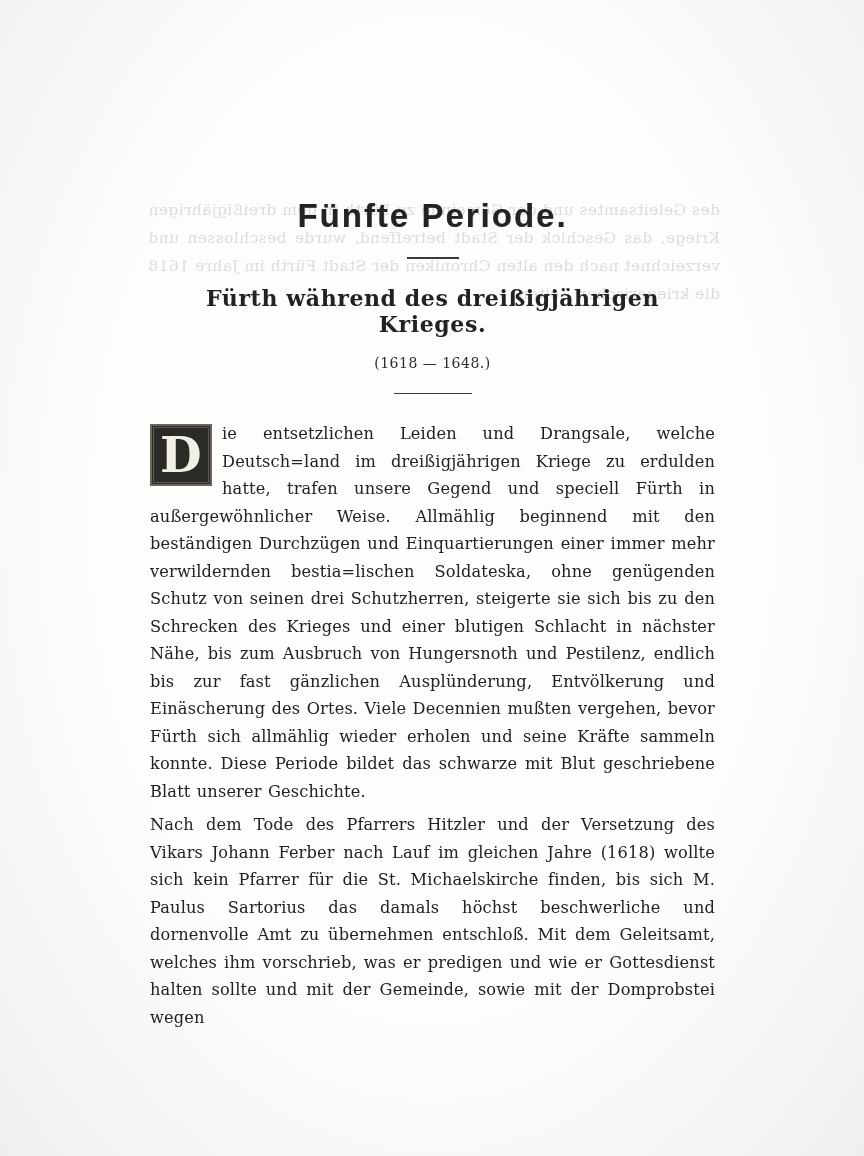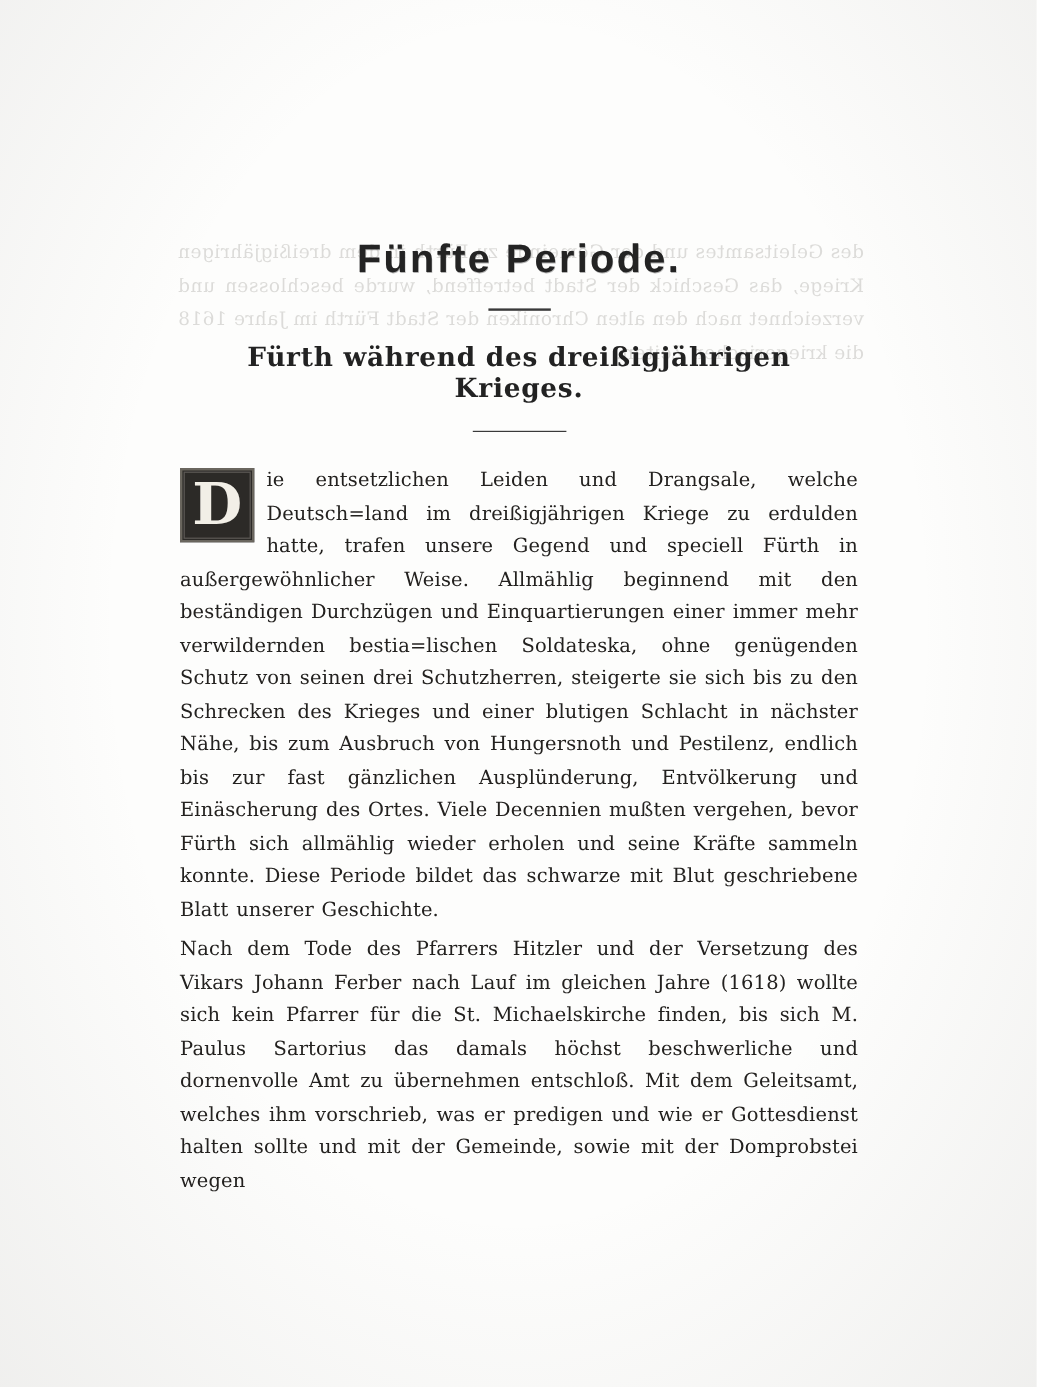--- a/index.html
+++ b/index.html
@@ -152,20 +152,21 @@
   <div class="bleed">des Geleitsamtes und der Gemeinde zu Fürth in dem dreißigjährigen Kriege, das Geschick der Stadt betreffend, wurde beschlossen und verzeichnet nach den alten Chroniken der Stadt Fürth im Jahre 1618 die kriegerischen Zeiten.</div>
 
   <div class="content">
 
     <h1 class="period-title fraktur">Fünfte Periode.</h1>
 
     <div class="rule-short"></div>
 
     <h2 class="subtitle fraktur">Fürth während des dreißigjährigen Krieges.</h2>
 
+    <div class="years">(1618 — 1648.)</div>
 
     <div class="rule-short second"></div>
 
     <div class="body-text">
 
       <div class="para first-para-lines">
         <span class="dropcap fraktur">D</span><span>ie entsetzlichen Leiden und Drangsale, welche Deutsch=land im dreißigjährigen Kriege zu erdulden hatte, trafen unsere Gegend und speciell Fürth in außergewöhnlicher Weise. Allmählig beginnend mit den beständigen Durchzügen und Einquartierungen einer immer mehr verwildernden bestia=lischen Soldateska, ohne genügenden Schutz von seinen drei Schutzherren, steigerte sie sich bis zu den Schrecken des Krieges und einer blutigen Schlacht in nächster Nähe, bis zum Ausbruch von Hungersnoth und Pestilenz, endlich bis zur fast gänzlichen Ausplünderung, Entvölkerung und Einäscherung des Ortes. Viele Decennien mußten vergehen, bevor Fürth sich allmählig wieder erholen und seine Kräfte sammeln konnte. Diese Periode bildet das schwarze mit Blut geschriebene Blatt unserer Geschichte.</span>
       </div>
 
       <div class="para-gap"></div>

